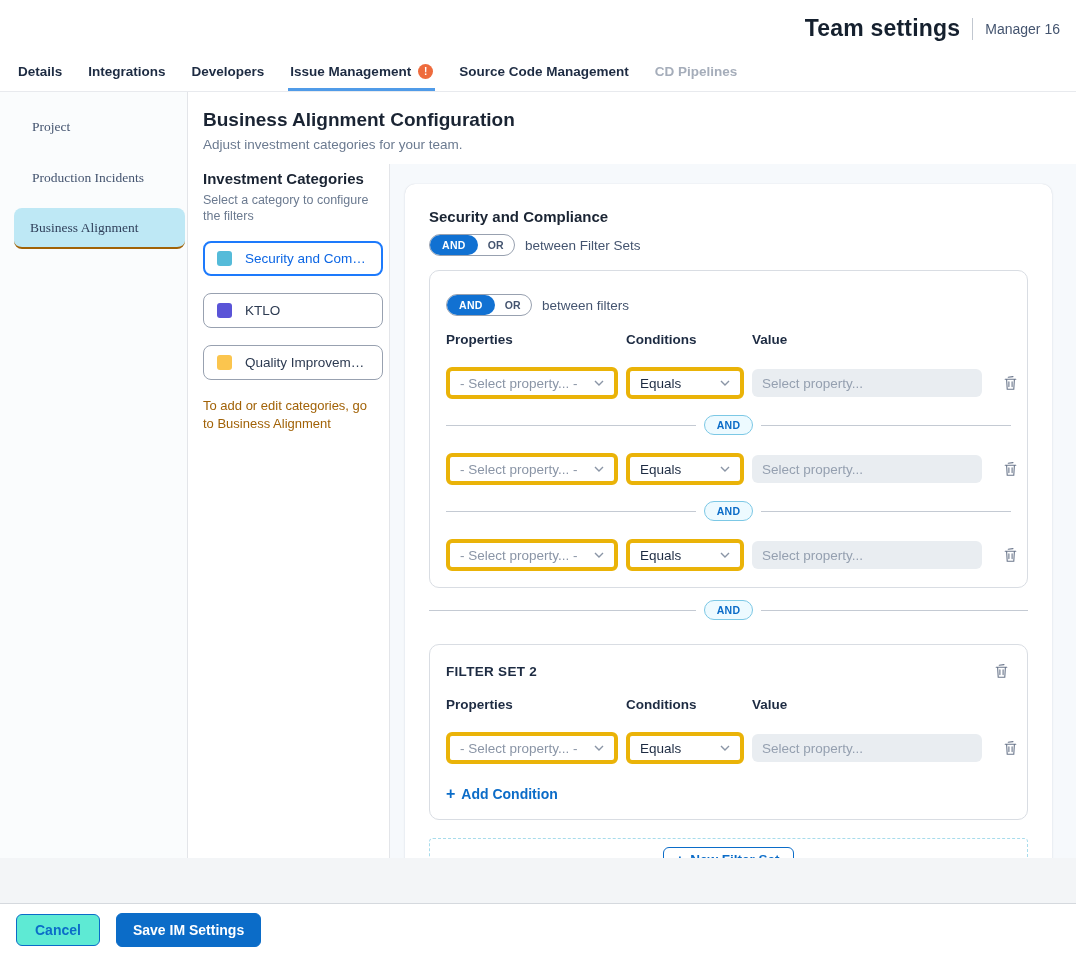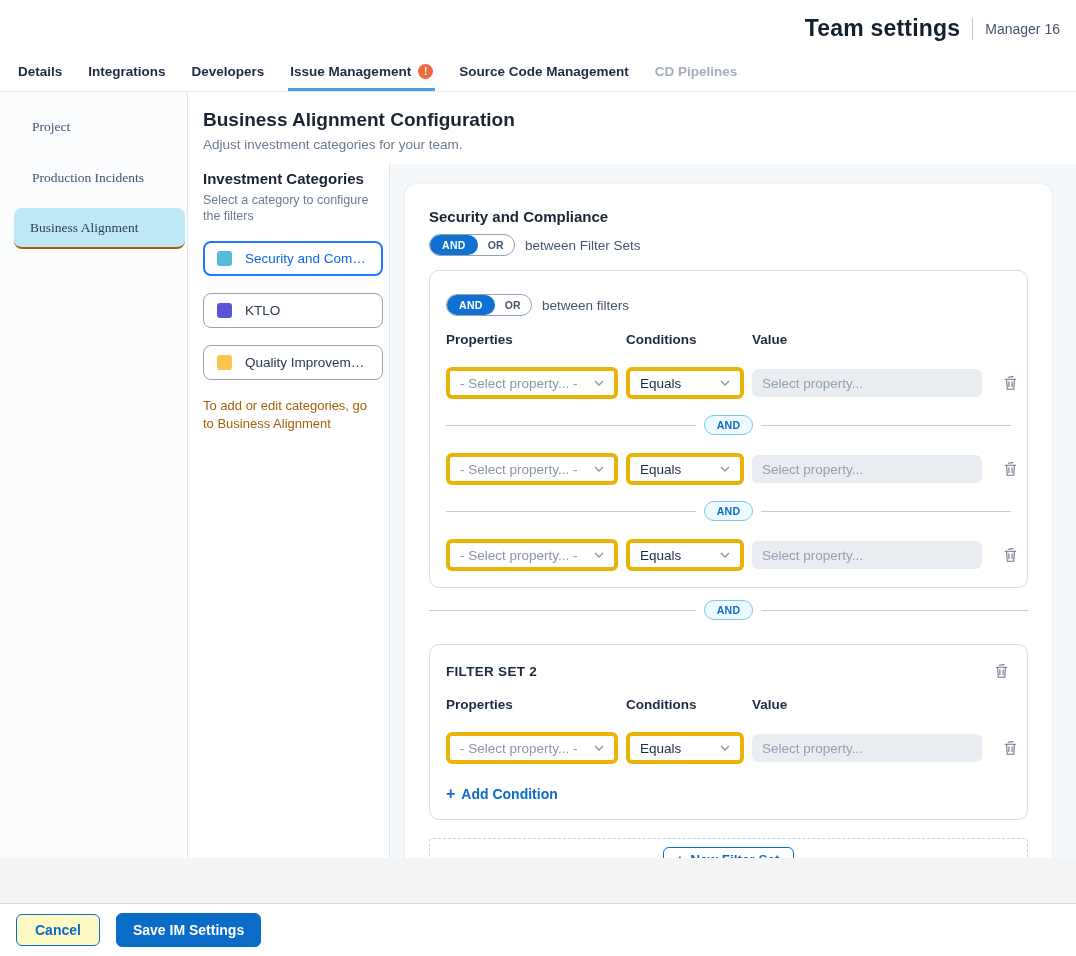--- a/index.html
+++ b/index.html
@@ -86,21 +86,21 @@
   .add-condition { display: inline-flex; align-items: center; gap: 6px; color: #0b6cc8; font-size: 14px; font-weight: 700; margin-top: 22px; cursor: pointer; background: none; border: none; font-family: inherit; padding: 0; }
   .add-condition .plus { font-size: 16px; font-weight: 700; line-height: 1; }
 
   .dashed-box { border: 1px dashed #a8dcec; border-radius: 4px; margin-top: 18px; padding: 8px; display: flex; justify-content: center; }
   .new-filter-btn { display: inline-flex; align-items: center; gap: 6px; background: #fff; color: #0b6cc8; border: 1px solid #0b6cc8; border-radius: 6px; padding: 4px 13px 5px 11px; font-size: 13.5px; font-weight: 700; cursor: pointer; font-family: inherit; }
   .new-filter-btn .plus { font-size: 15px; font-weight: 700; line-height: 1; }
 
   
   .prefooter-band { height: 45px; flex: 0 0 45px; background: #f3f5f7; }
   .app-footer { flex: 0 0 53px; border-top: 1px solid #d5d9de; background: #fff; display: flex; align-items: center; gap: 16px; padding: 0 16px; }
-  .btn-cancel { background: #fef9c3; color: #0b6cc8; border: 1px solid #0b6cc8; border-radius: 6px; padding: 7px 18px; font-size: 14px; font-weight: 700; cursor: pointer; font-family: inherit; }
+  .btn-cancel { background: #5eead4; color: #0b6cc8; border: 1px solid #0b6cc8; border-radius: 6px; padding: 7px 18px; font-size: 14px; font-weight: 700; cursor: pointer; font-family: inherit; }
   .btn-save { background: #0b6cc8; color: #fff; border: 1px solid #0b6cc8; border-radius: 6px; padding: 8px 16px; font-size: 14px; font-weight: 700; cursor: pointer; font-family: inherit; }
 
   svg { display: block; }
 </style>
 </head>
 <body>
 
 <header class="app-header">
   <span class="app-title">Team settings</span>
   <span class="title-divider"></span>

